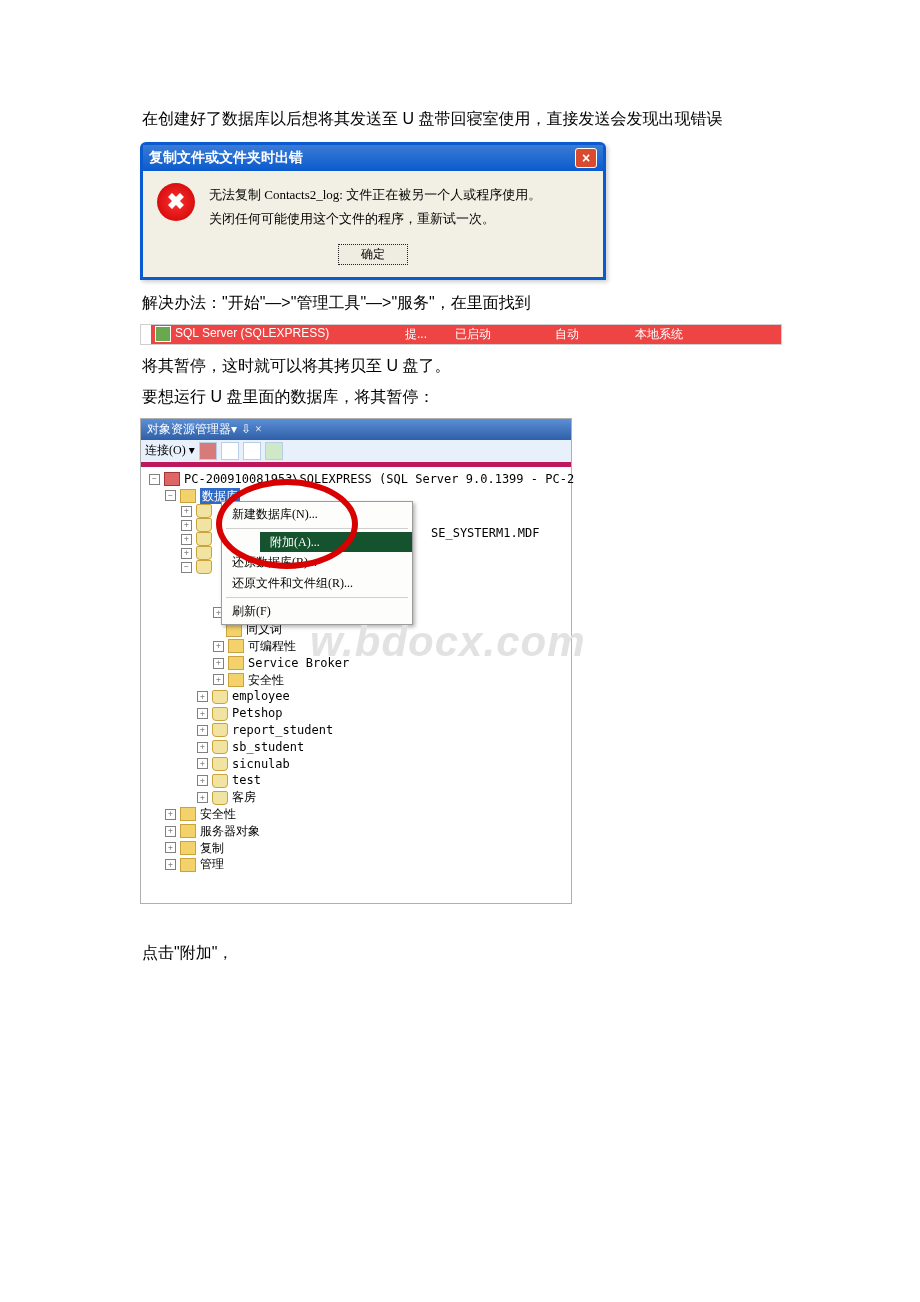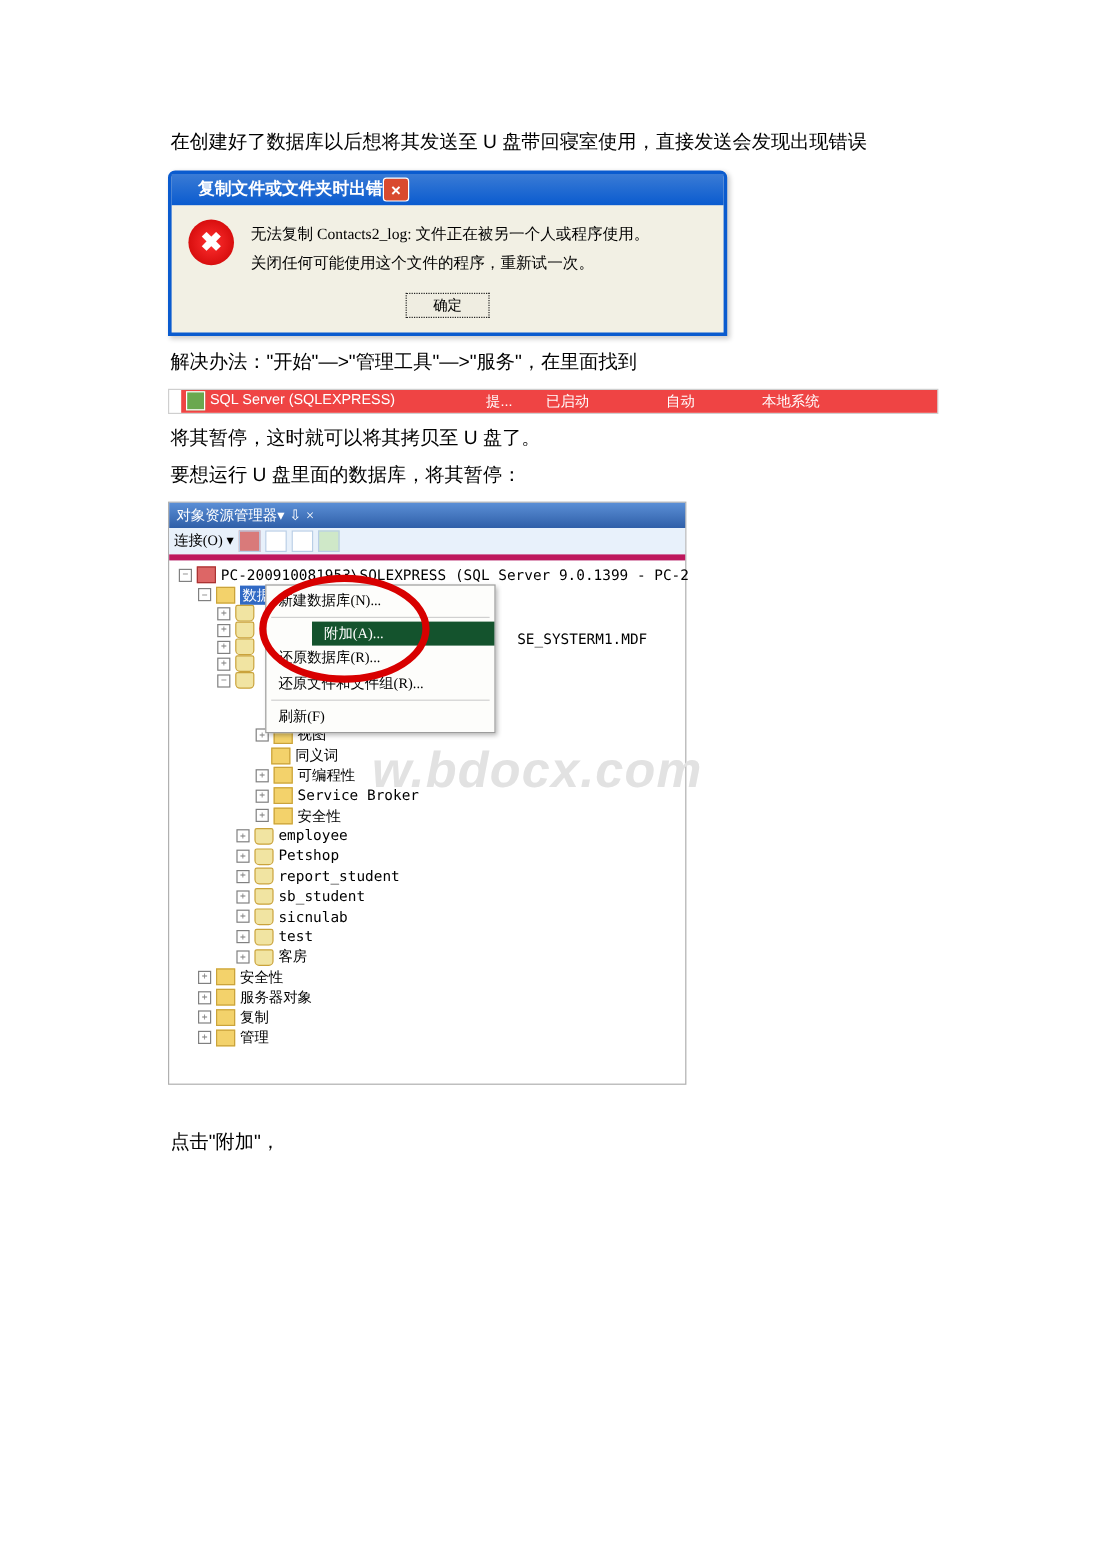--- a/index.html
+++ b/index.html
@@ -27,24 +27,24 @@
     margin: 10px 0 10px 30px;
     border: 3px solid #0a5bcf;
     border-radius: 6px 6px 0 0;
     background: #f2f0e4;
     box-shadow: 2px 2px 4px rgba(0,0,0,.2);
   }
   .dlg-title {
     background: linear-gradient(#3a7bd5, #0a5bcf);
     color: #fff;
     font-weight: bold;
-    padding: 3px 22px;
+    padding: 3px 6px;
     display: flex;
     align-items: center;
-    justify-content: flex-start;
+    justify-content: space-between;
     font-size: 14px;
   }
   .dlg-close {
     background: #d94a2f;
     color: #fff;
     width: 20px;
     height: 18px;
     border-radius: 3px;
     display: flex;
     align-items: center;
@@ -246,21 +246,21 @@
           <span class="exp">−</span>
           <span class="ico srv"></span>
           <span>PC-200910081953\SQLEXPRESS (SQL Server 9.0.1399 - PC-2</span>
         </div>
       <div class="tree-row pad1">
           <span class="exp">−</span>
           <span class="ico"></span>
           <span class="selected">数据库</span>
         </div>
 
-      <div class="ctxmenu" style="left:80px; top:20px;">
+      <div class="ctxmenu" style="left:80px; top:34px;">
         <div class="ctx-item">新建数据库(N)...</div>
         <div class="ctx-sep"></div>
         <div class="ctx-item ctx-hi">附加(A)...</div>
         <div class="ctx-item">还原数据库(R)...</div>
         <div class="ctx-item">还原文件和文件组(R)...</div>
         <div class="ctx-sep"></div>
         <div class="ctx-item">刷新(F)</div>
       </div>
       <div style="position:absolute; left:290px; top:58px; font-family:monospace;">SE_SYSTERM1.MDF</div>
 

